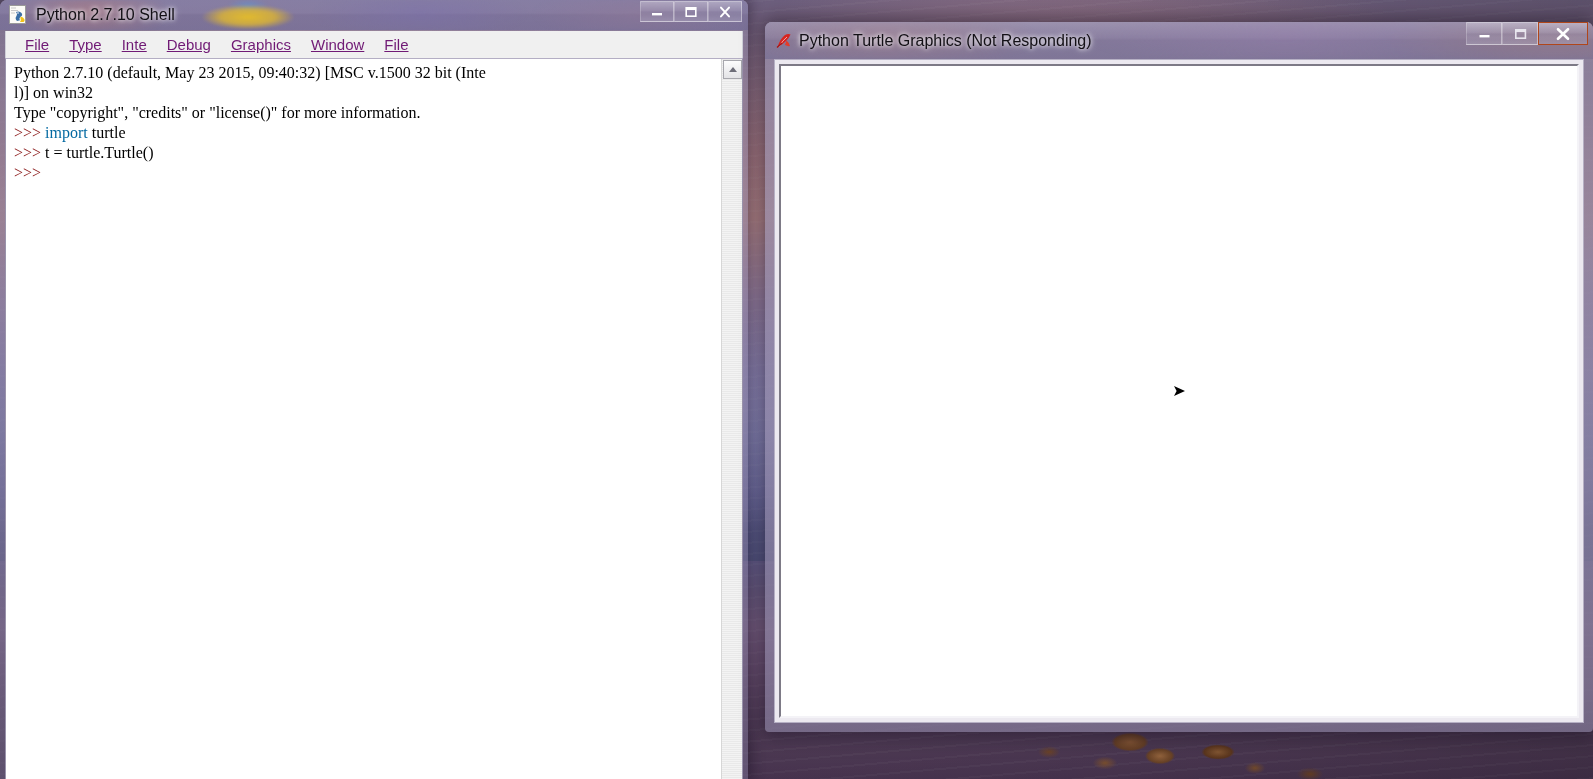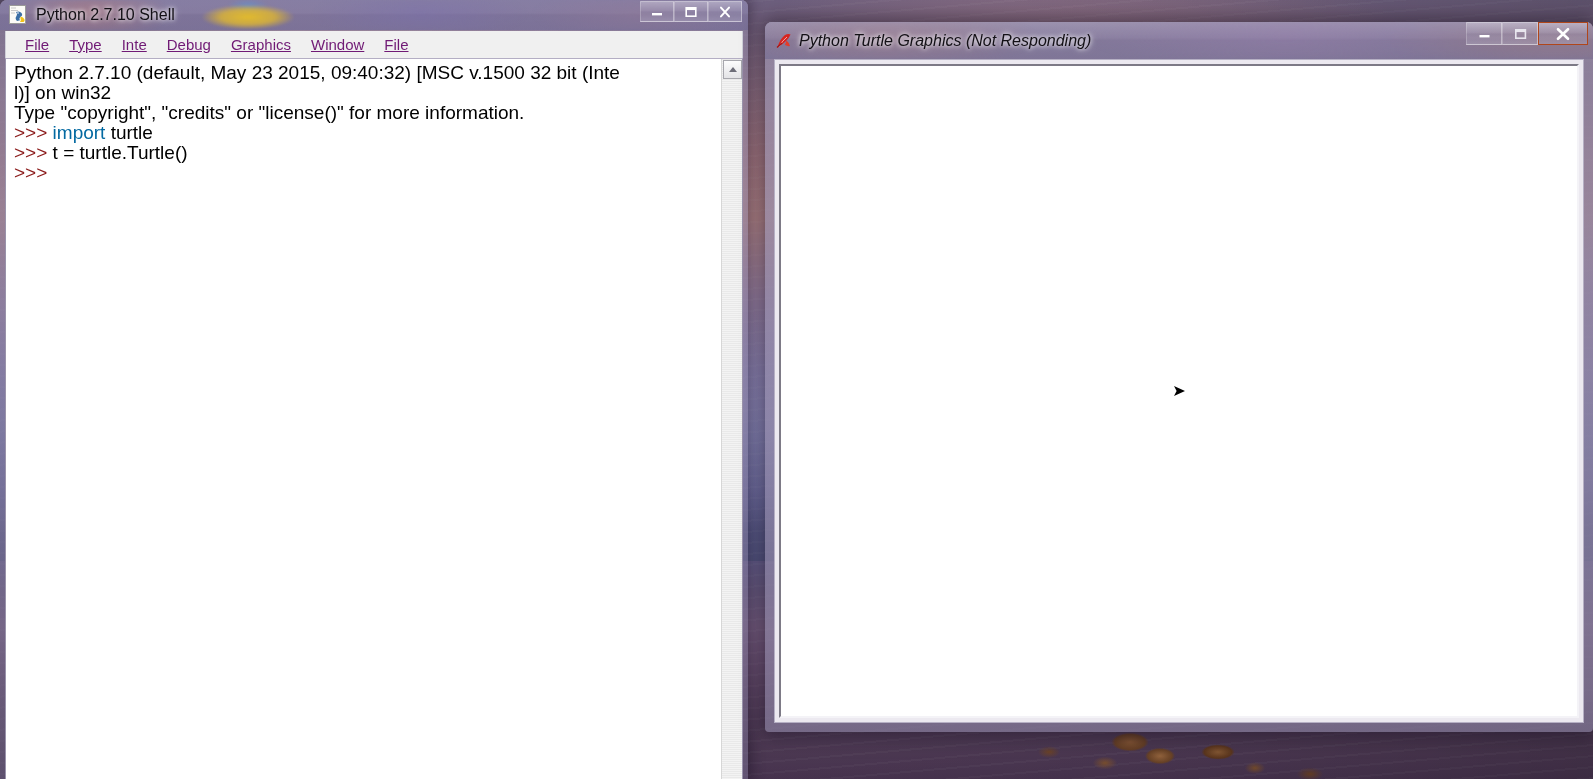--- a/index.html
+++ b/index.html
@@ -183,22 +183,22 @@
     background: #ffffff;
     border: 1px solid #9a93ab;
     border-top: 1px solid #b4aec4;
     border-bottom: none;
     overflow: hidden;
   }
   #idle-text {
     position: absolute;
     left: 8px; top: 4px;
     right: 22px;
-    font-family: Liberation Sans, sans-serif;
-    font-size: 19px;
+    font-family: Liberation Serif, serif;
+    font-size: 16px;
     line-height: 20px;
     color: #000000;
     white-space: pre;
   }
   .tok-prompt { color: #8b1a1a; }
   .tok-kw { color: #0369a1; }
   .tok-plain { color: #000000; }
 
   #idle-scrollbar {
     position: absolute;
@@ -241,21 +241,21 @@
   }
   #turtle-title-bleed {
     position: absolute; left: 0; top: 0; width: 100%; height: 37px;
     background:
       radial-gradient(ellipse 200px 40px at 120px 16px, rgba(180,130,130,0.35), rgba(180,130,130,0) 78%),
       radial-gradient(ellipse 260px 44px at 520px 14px, rgba(160,130,180,0.32), rgba(160,130,180,0) 78%),
       radial-gradient(ellipse 220px 40px at 790px 18px, rgba(170,125,120,0.36), rgba(170,125,120,0) 78%);
     filter: blur(1.6px);
   }
   #turtle-icon { position: absolute; left: 11px; top: 11px; width: 17px; height: 16px; }
-  #turtle-title-label { left: 34px; top: 10px; font-style: italic; }
+  #turtle-title-label { left: 34px; top: 10px; }
 
   #turtle-winbtns { right: 5px; top: 0px; }
   #turtle-winbtns .win-btn { width: 36px; height: 23px; }
   #turtle-winbtns .win-btn.close-btn { width: 50px; }
 
   #turtle-client {
     position: absolute;
     left: 9px; top: 37px;
     width: 810px; height: 664px;
     box-sizing: border-box;

